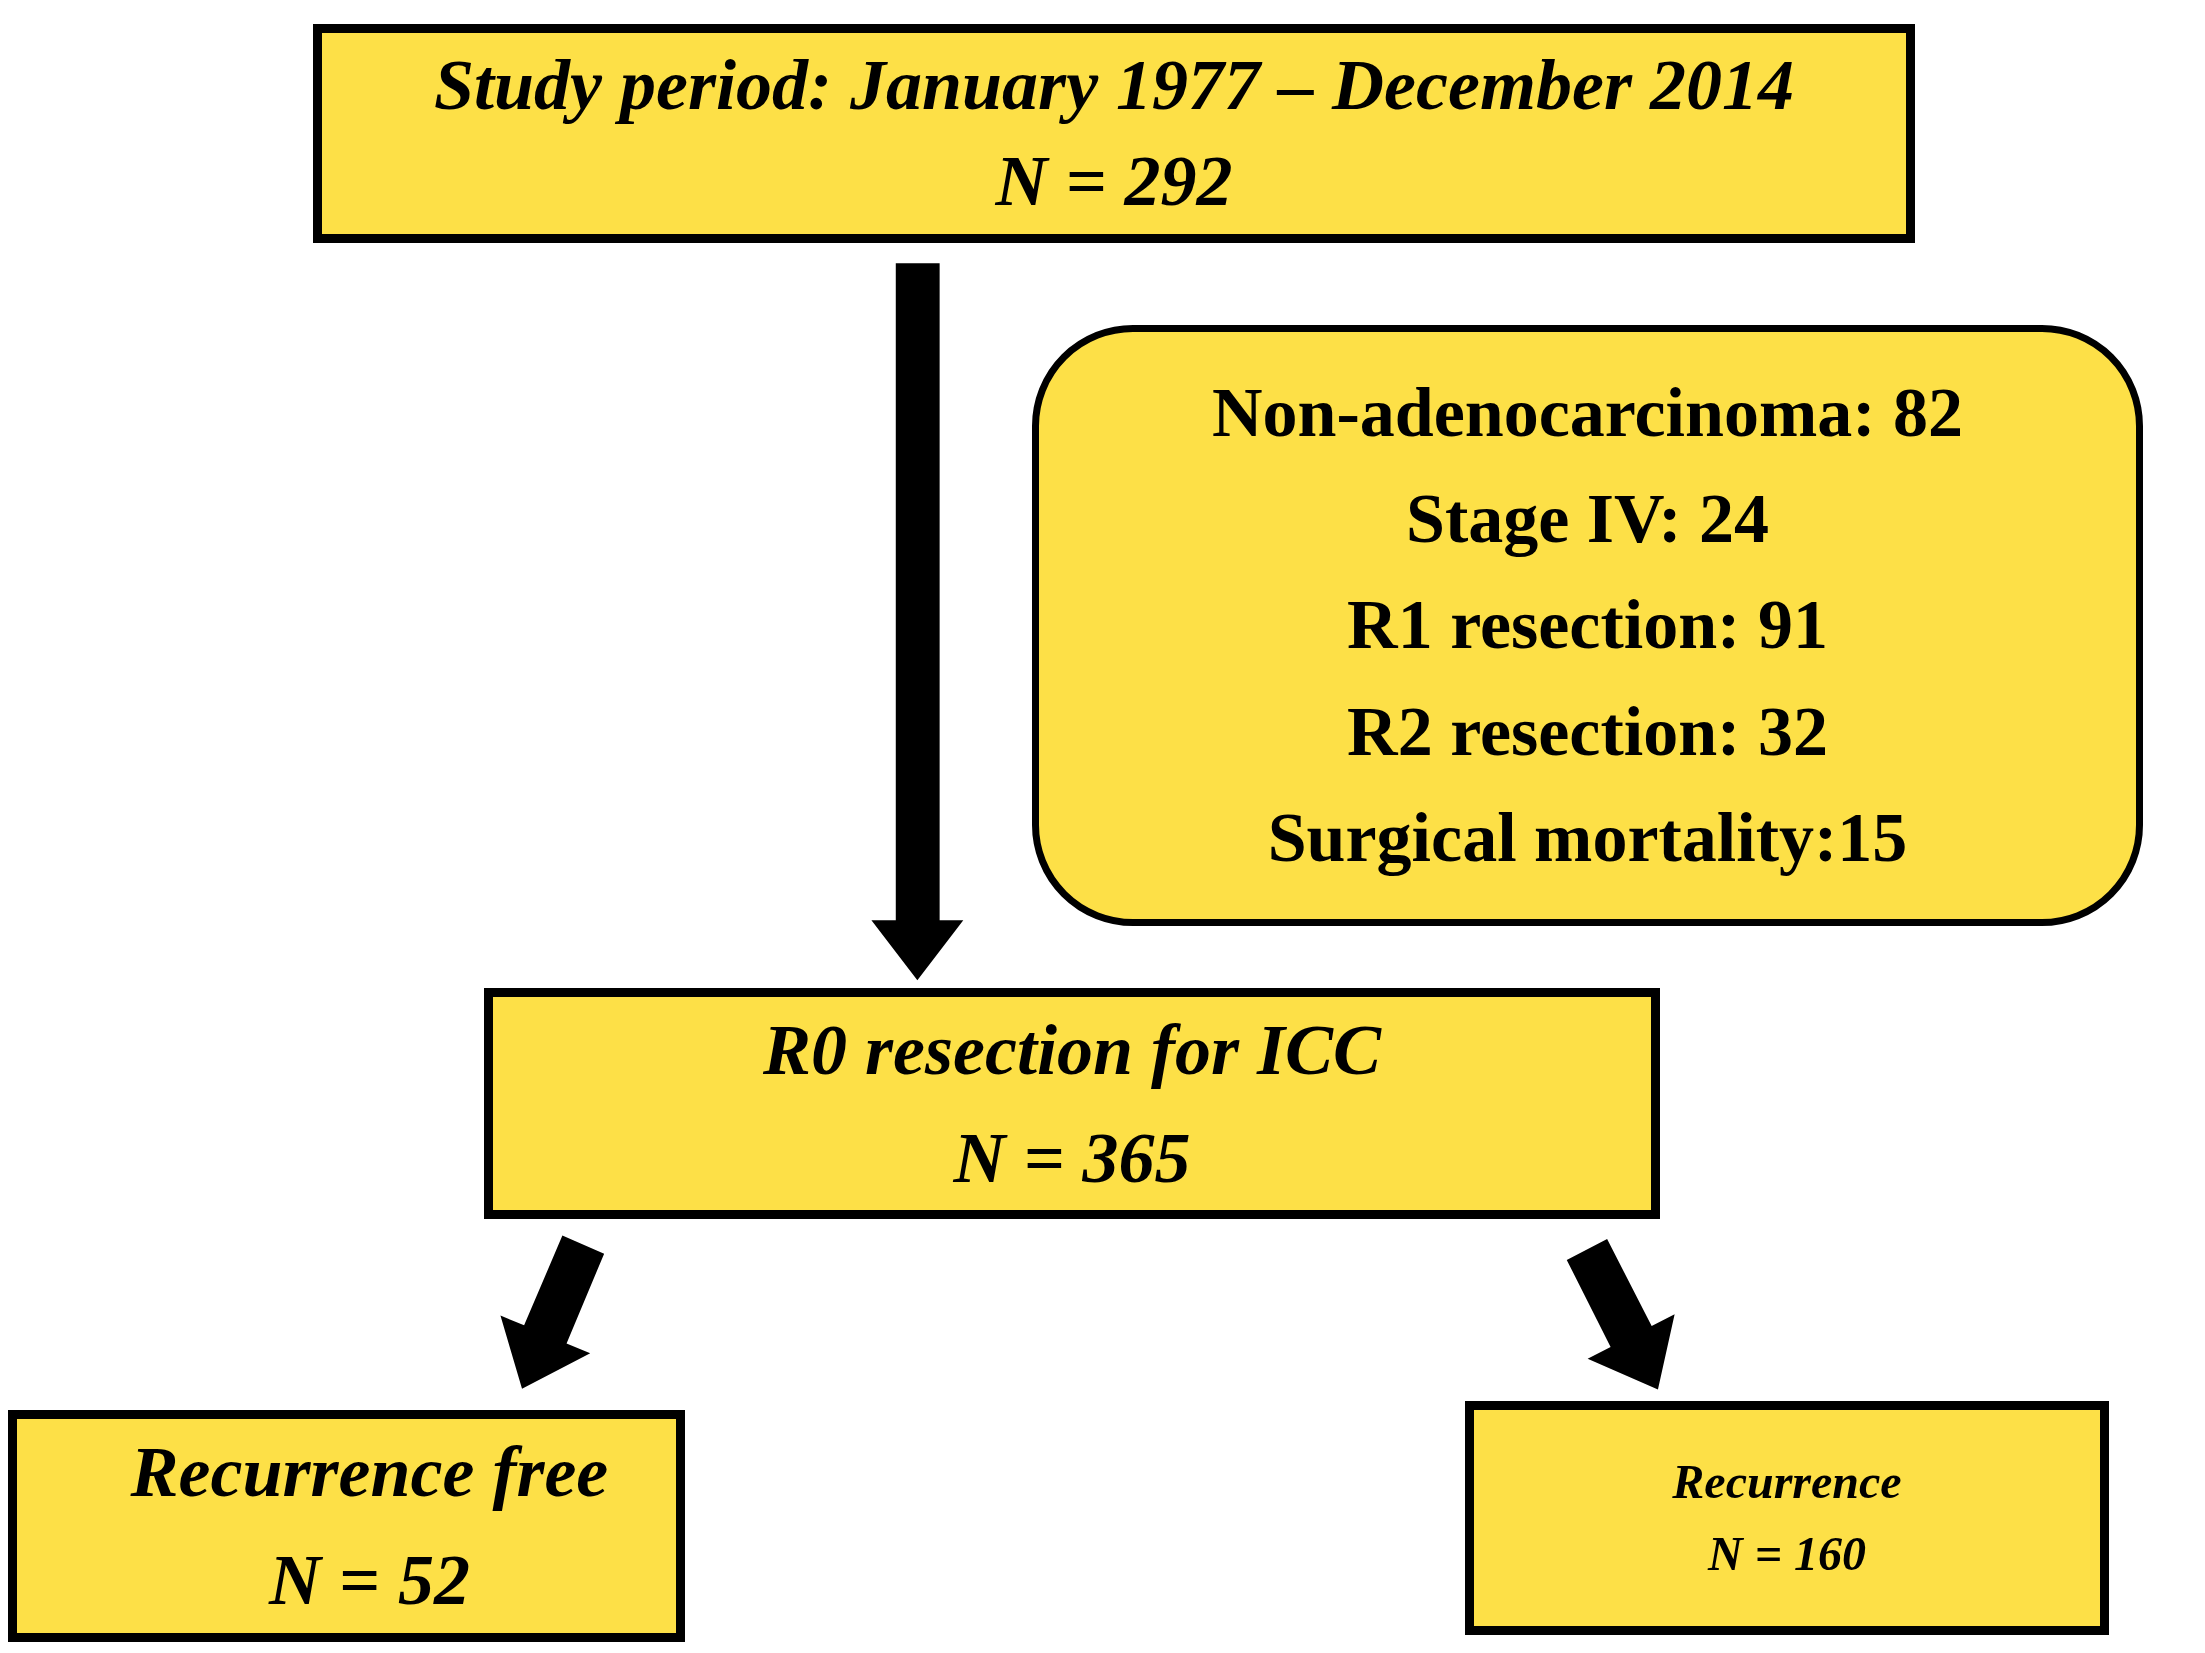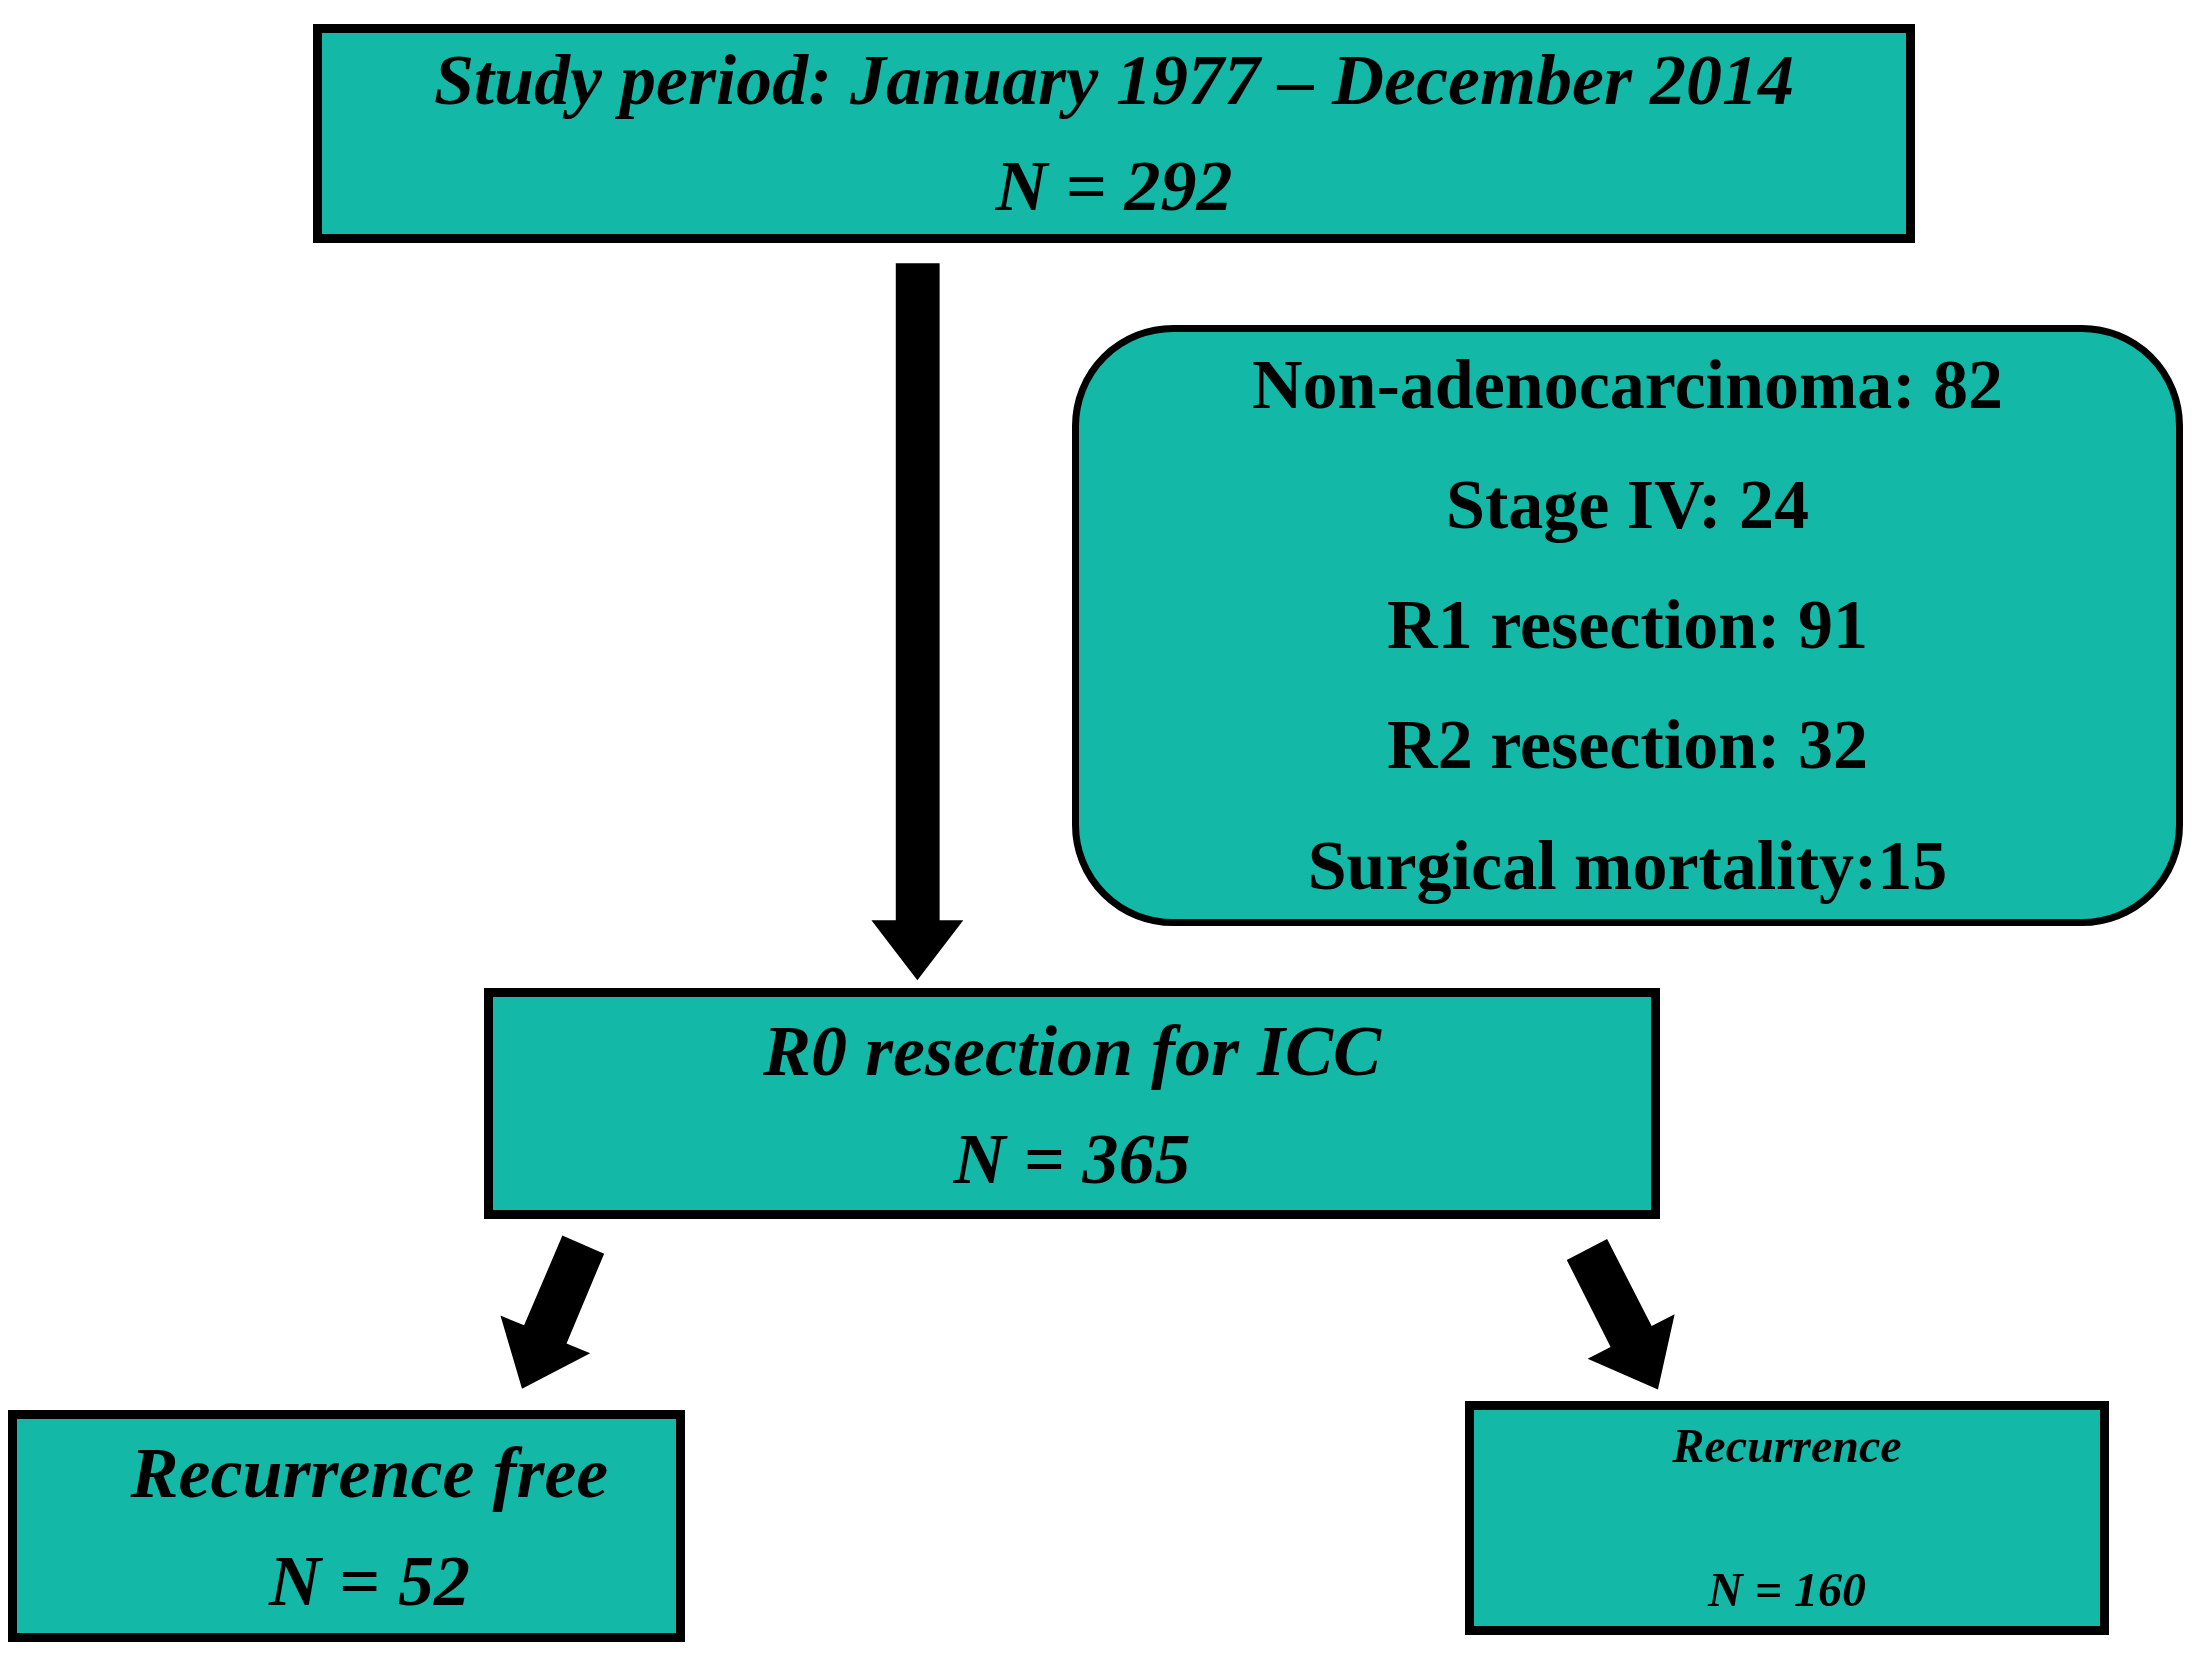--- a/index.html
+++ b/index.html
@@ -9,36 +9,36 @@
     height: 1654px;
     background: #ffffff;
     color: #000000;
     font-family: "Liberation Serif", serif;
     overflow: hidden;
   }
   .box {
     position: absolute;
     box-sizing: border-box;
     border: 9.7px solid #000000;
-    background: #14b8a6;
+    background: #fde047;
     display: flex;
     flex-direction: column;
-    justify-content: space-between;
+    justify-content: center;
     align-items: center;
     text-align: center;
     font-weight: 700;
   }
   .box .line { width: 100%; }
   .italic { font-style: italic; }
   #study-box {
     left: 313px; top: 24px; width: 1602px; height: 219px;
     font-size: 72px; line-height: 1.32;
   }
   #exclusions-box {
-    left: 1072px; top: 325px; width: 1111px; height: 601px;
+    left: 1032px; top: 325px; width: 1111px; height: 601px;
     border-width: 7px; border-radius: 101px;
     font-size: 70px; line-height: 1.52; font-style: normal;
   }
   #r0-box {
     left: 484px; top: 988px; width: 1176px; height: 231px;
     font-size: 72px; line-height: 1.5; font-style: italic;
   }
   #recurrence-free-box {
     left: 8.4px; top: 1410px; width: 677px; height: 232px;
     font-size: 72px; line-height: 1.5; padding-left: 45px;

